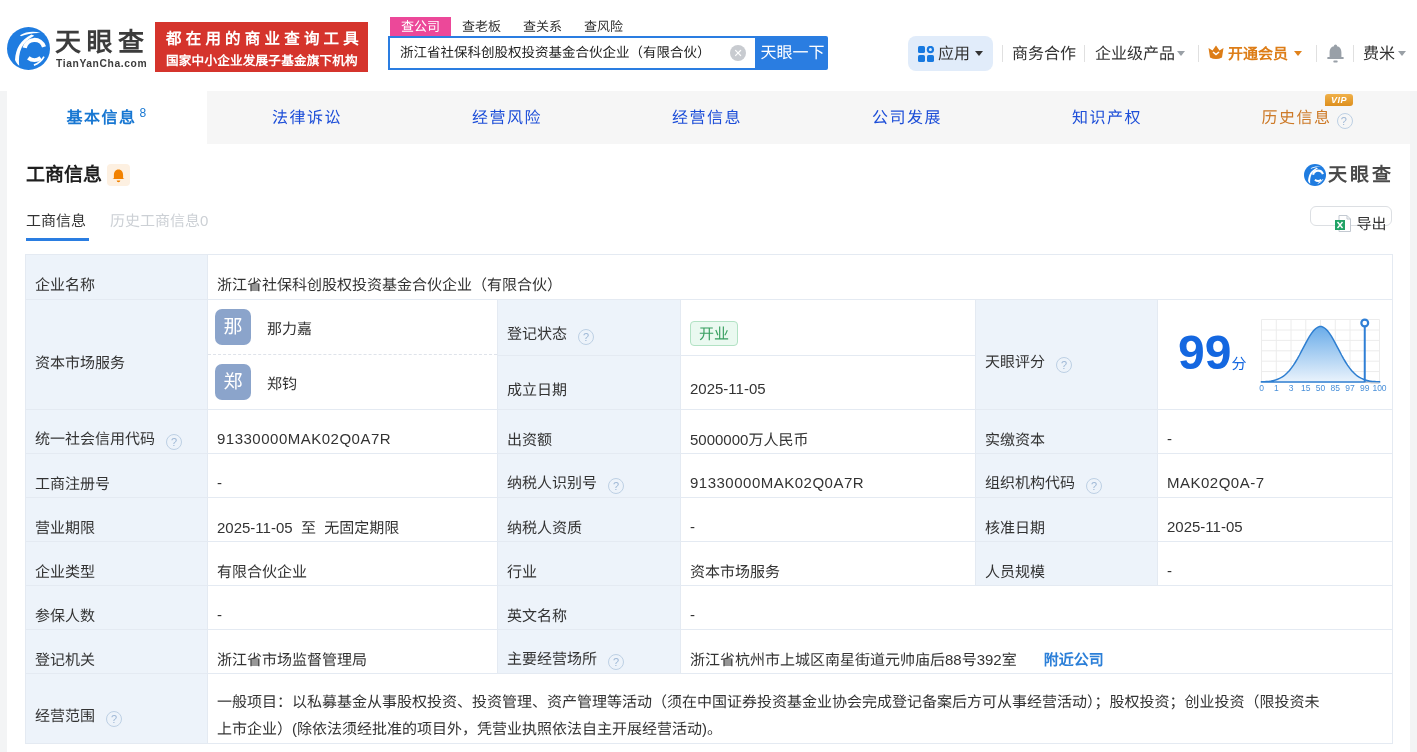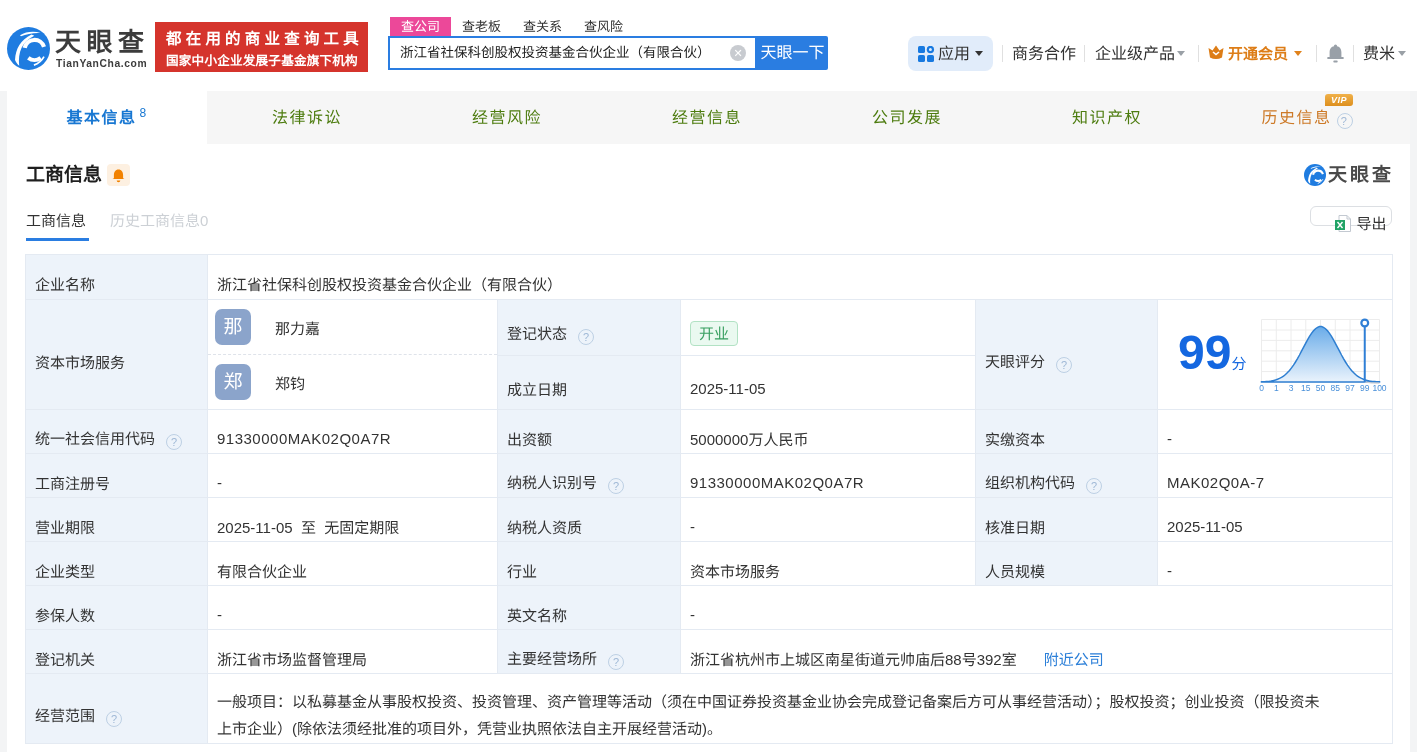--- a/index.html
+++ b/index.html
@@ -34,21 +34,21 @@
 #hmenu { left:0; top:0; width:0; height:0; font-size:16px; color:#333; }
 #hmenu div { white-space:nowrap; }
 .caret { display:inline-block; width:0; height:0; border-left:4.8px solid transparent;
   border-right:4.8px solid transparent; border-top:5.5px solid #333; }
 .caret.gray { border-top-color:#9aa0a6; }
 .caret.orange { border-top-color:#e0821b; }
 .hsep { width:1px; height:17px; background:#e0e0e0; }
 
 #navbar { left:7px; top:91px; width:1403px; height:53px; background:#f6f6f6; }
 .ntab { position:absolute; top:0; width:200px; height:53px; text-align:center; line-height:53px;
-  font-size:16px; color:#4d7c0f; letter-spacing:1.5px; }
+  font-size:16px; color:#1d4ed8; letter-spacing:1.5px; }
 .ntab.active { background:#fff; color:#1877d2; font-weight:bold; }
 .sup8 { font-size:12px; font-weight:normal; color:#1877d2; position:relative; top:-6px; margin-left:3px; }
 
 #sect-title { left:26px; top:159px; font-size:19px; font-weight:bold; color:#1f1f1f; }
 #bellbox { left:107px; top:164px; width:23px; height:22px; background:#fdf0e1; border-radius:4px; }
 #minilogo { left:1304px; top:164px; }
 #minitxt { left:1328px; top:159px; font-size:19px; font-weight:bold; color:#4a4a4a; letter-spacing:3px; }
 #subtab1 { left:26px; top:209px; font-size:15px; color:#333; }
 #subtab2 { left:110px; top:209px; font-size:15px; color:#ccd0d5; }
 #subline { left:26px; top:238px; width:63px; height:3px; background:#2a7de1; }
@@ -60,24 +60,24 @@
 #tbl td { border:1px solid #e4eaf2; vertical-align:middle; padding:13px 0 0 9px; }
 #tbl td.lb { background:#edf3fa; }
 #tbl td.vl { background:#fff; }
 .qm { display:inline-block; width:16px; height:16px; border:1px solid #bdd0e4; border-radius:50%;
   color:#9fb8d6; font-size:11px; line-height:14px; text-align:center; margin-left:11px; vertical-align:-2px;
   font-weight:normal; }
 .subrow { height:54px; display:flex; align-items:center; }
 .subrow.first { border-bottom:1px dashed #dfe3ea; height:55px; box-sizing:border-box; }
 .avatar { width:36px; height:36px; background:#8ba4cb; border-radius:7px; color:#fff;
   font-size:19px; text-align:center; line-height:36px; display:inline-block; }
-.avname { margin-left:24px; }
+.avname { margin-left:16px; }
 .tag-green { display:inline-block; height:25px; line-height:23px; padding:0 8px; font-size:15px;
   color:#39a061; background:#eaf9f0; border:1px solid #b2e2c4; border-radius:4px; }
-.link { color:#2b7fd8; }
+.link { color:#2b7fd8;font-weight:bold; }
 #score99 { font-size:48px; font-weight:bold; color:#1467e0; line-height:46px; }
 #scorefen { font-size:15px; color:#1467e0; font-weight:normal; }
 </style>
 </head>
 <body>
 <div class="abs" id="bodybg"></div>
 <div class="abs" id="container"></div>
 
 <div class="abs" id="header"></div>
 <svg class="abs" id="logo-circle" width="43" height="43" viewBox="0 0 43 43">

